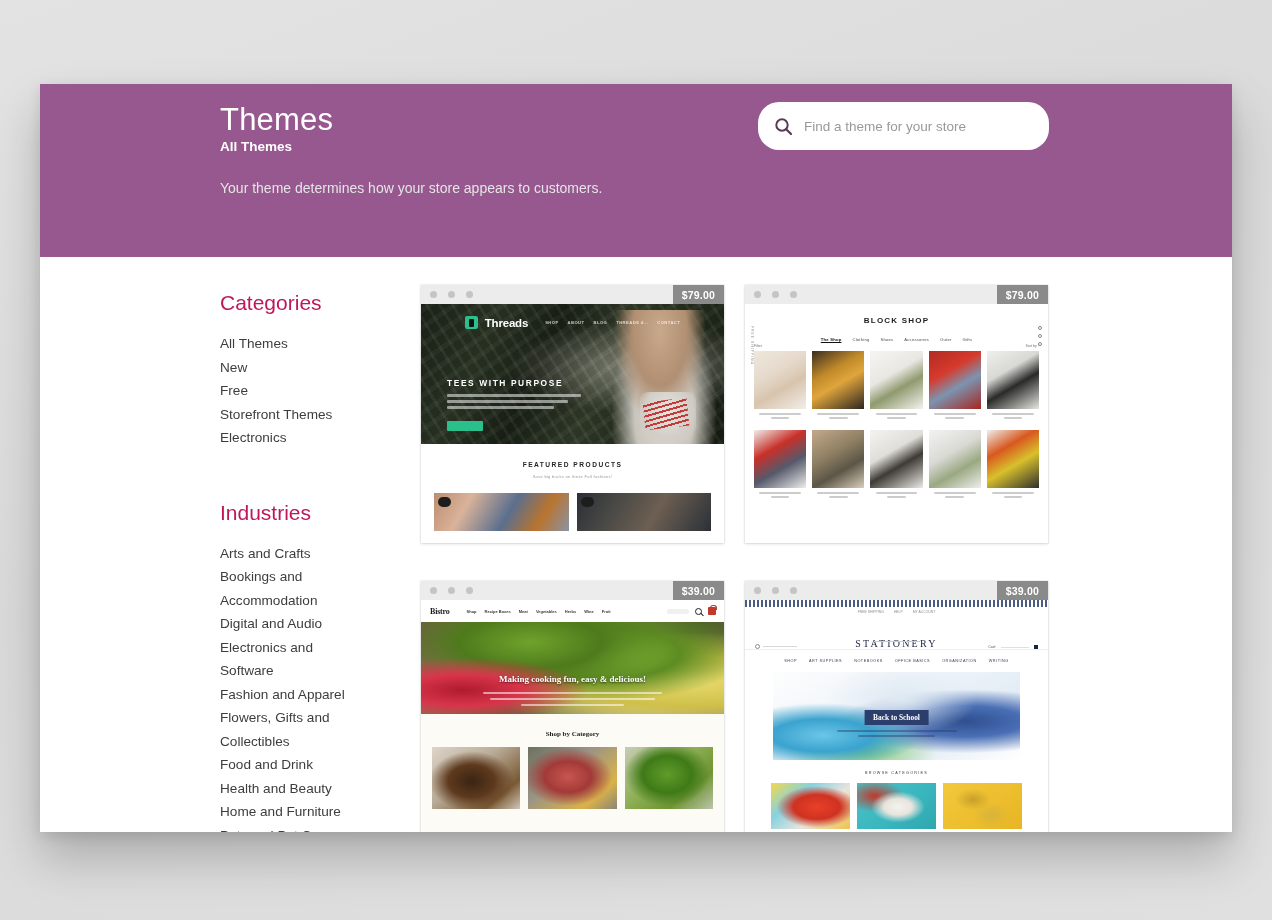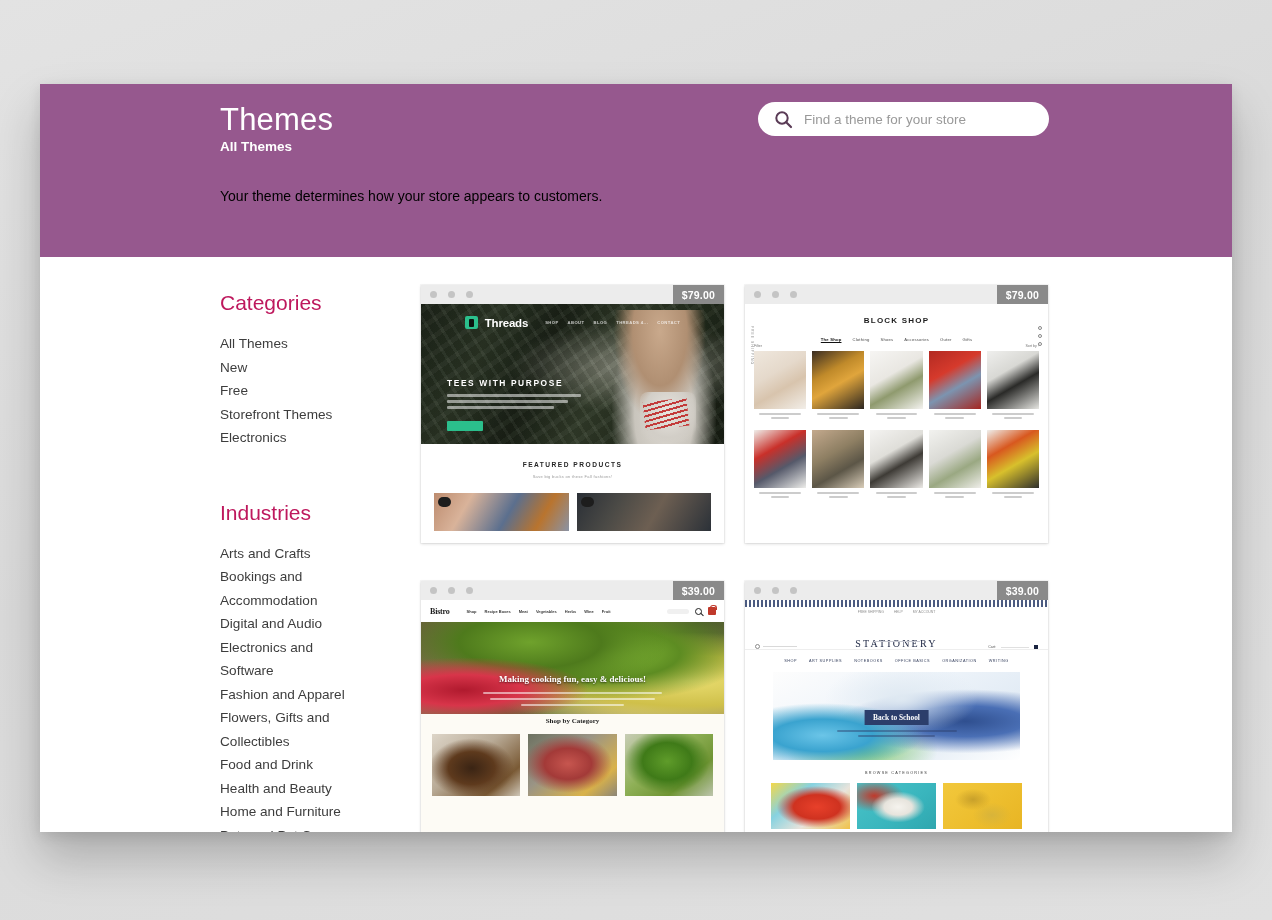--- a/index.html
+++ b/index.html
@@ -38,30 +38,30 @@
     font-weight: 400;
     letter-spacing: 0.2px;
   }
   .hero-sub {
     position: absolute; left: 180px; top: 55px;
     color: #ffffff;
     font-size: 13.5px;
     font-weight: 700;
   }
   .hero-desc {
-    position: absolute; left: 180px; top: 104px;
-    color: #000000;
+    position: absolute; left: 180px; top: 96px;
+    color: #e5e5e5;
     font-size: 14px;
     font-weight: 400;
   }
 
   
   .search-box {
     position: absolute; right: 183px; top: 18px;
-    width: 291px; height: 34px;
+    width: 291px; height: 48px;
     background: #fff;
     border-radius: 21px;
     display: flex; align-items: center;
     padding: 0 16px;
   }
   .search-icon { width: 19px; height: 19px; flex: 0 0 auto; margin-right: 11px; }
   .search-icon svg { display: block; }
   .search-input {
     border: none; outline: none;
     font-family: "Liberation Sans", sans-serif;
@@ -268,21 +268,21 @@
   .bi-head {
     position:absolute; left:0; right:0; top:52px; text-align:center;
     color:#fff; font-size:9px; font-weight:700; font-family:"Liberation Serif", serif;
     text-shadow:0 1px 2px rgba(0,0,0,.6);
   }
   .bi-para { position:absolute; left:62px; right:62px; top:70px; }
   .bi-para i { display:block; height:2.4px; background:rgba(255,255,255,0.55); margin:0 auto 3.4px; border-radius:1px; }
   .bi-para i:nth-child(1){width:100%}
   .bi-para i:nth-child(2){width:92%}
   .bi-para i:nth-child(3){width:58%}
-  .bi-shop { text-align:center; padding-top:3px; font-size:7px; font-weight:700; color:#1d1d1d; font-family:"Liberation Serif", serif; }
+  .bi-shop { text-align:center; padding-top:16px; font-size:7px; font-weight:700; color:#1d1d1d; font-family:"Liberation Serif", serif; }
   .bi-cats { display:flex; gap:8px; padding:9px 11px 0; }
   .bi-cat { flex:1; height:62px; }
   .bc1 { background: radial-gradient(ellipse at 45% 55%, #3a2414 0%, #5e3a1d 34%, rgba(0,0,0,0) 62%), linear-gradient(140deg,#ddd5c8 0%,#b9ab97 42%,#7a5a35 78%,#cfc7b8 100%); }
   .bc2 { background: radial-gradient(ellipse at 45% 48%, #c7564f 0%, #a33a38 34%, rgba(0,0,0,0) 64%), linear-gradient(140deg,#6d7261 0%,#9a9485 40%,#d9b24a 78%,#8b8578 100%); }
   .bc3 { background: radial-gradient(ellipse at 48% 44%, #5f9c2a 0%, #3f7a18 38%, rgba(0,0,0,0) 66%), linear-gradient(140deg,#c8cdb6 0%,#8fb057 42%,#6f9433 72%,#bdc5ad 100%); }
 
   
   .st { height:239px; position:relative; background:#fff; }
   .st-top { height:7px; background: repeating-linear-gradient(90deg,#2c3e6b 0px,#2c3e6b 2px,#fff 2px,#fff 4px); opacity:.85; }
   .st-util { height:9px; display:flex; justify-content:center; gap:10px; align-items:center; }

